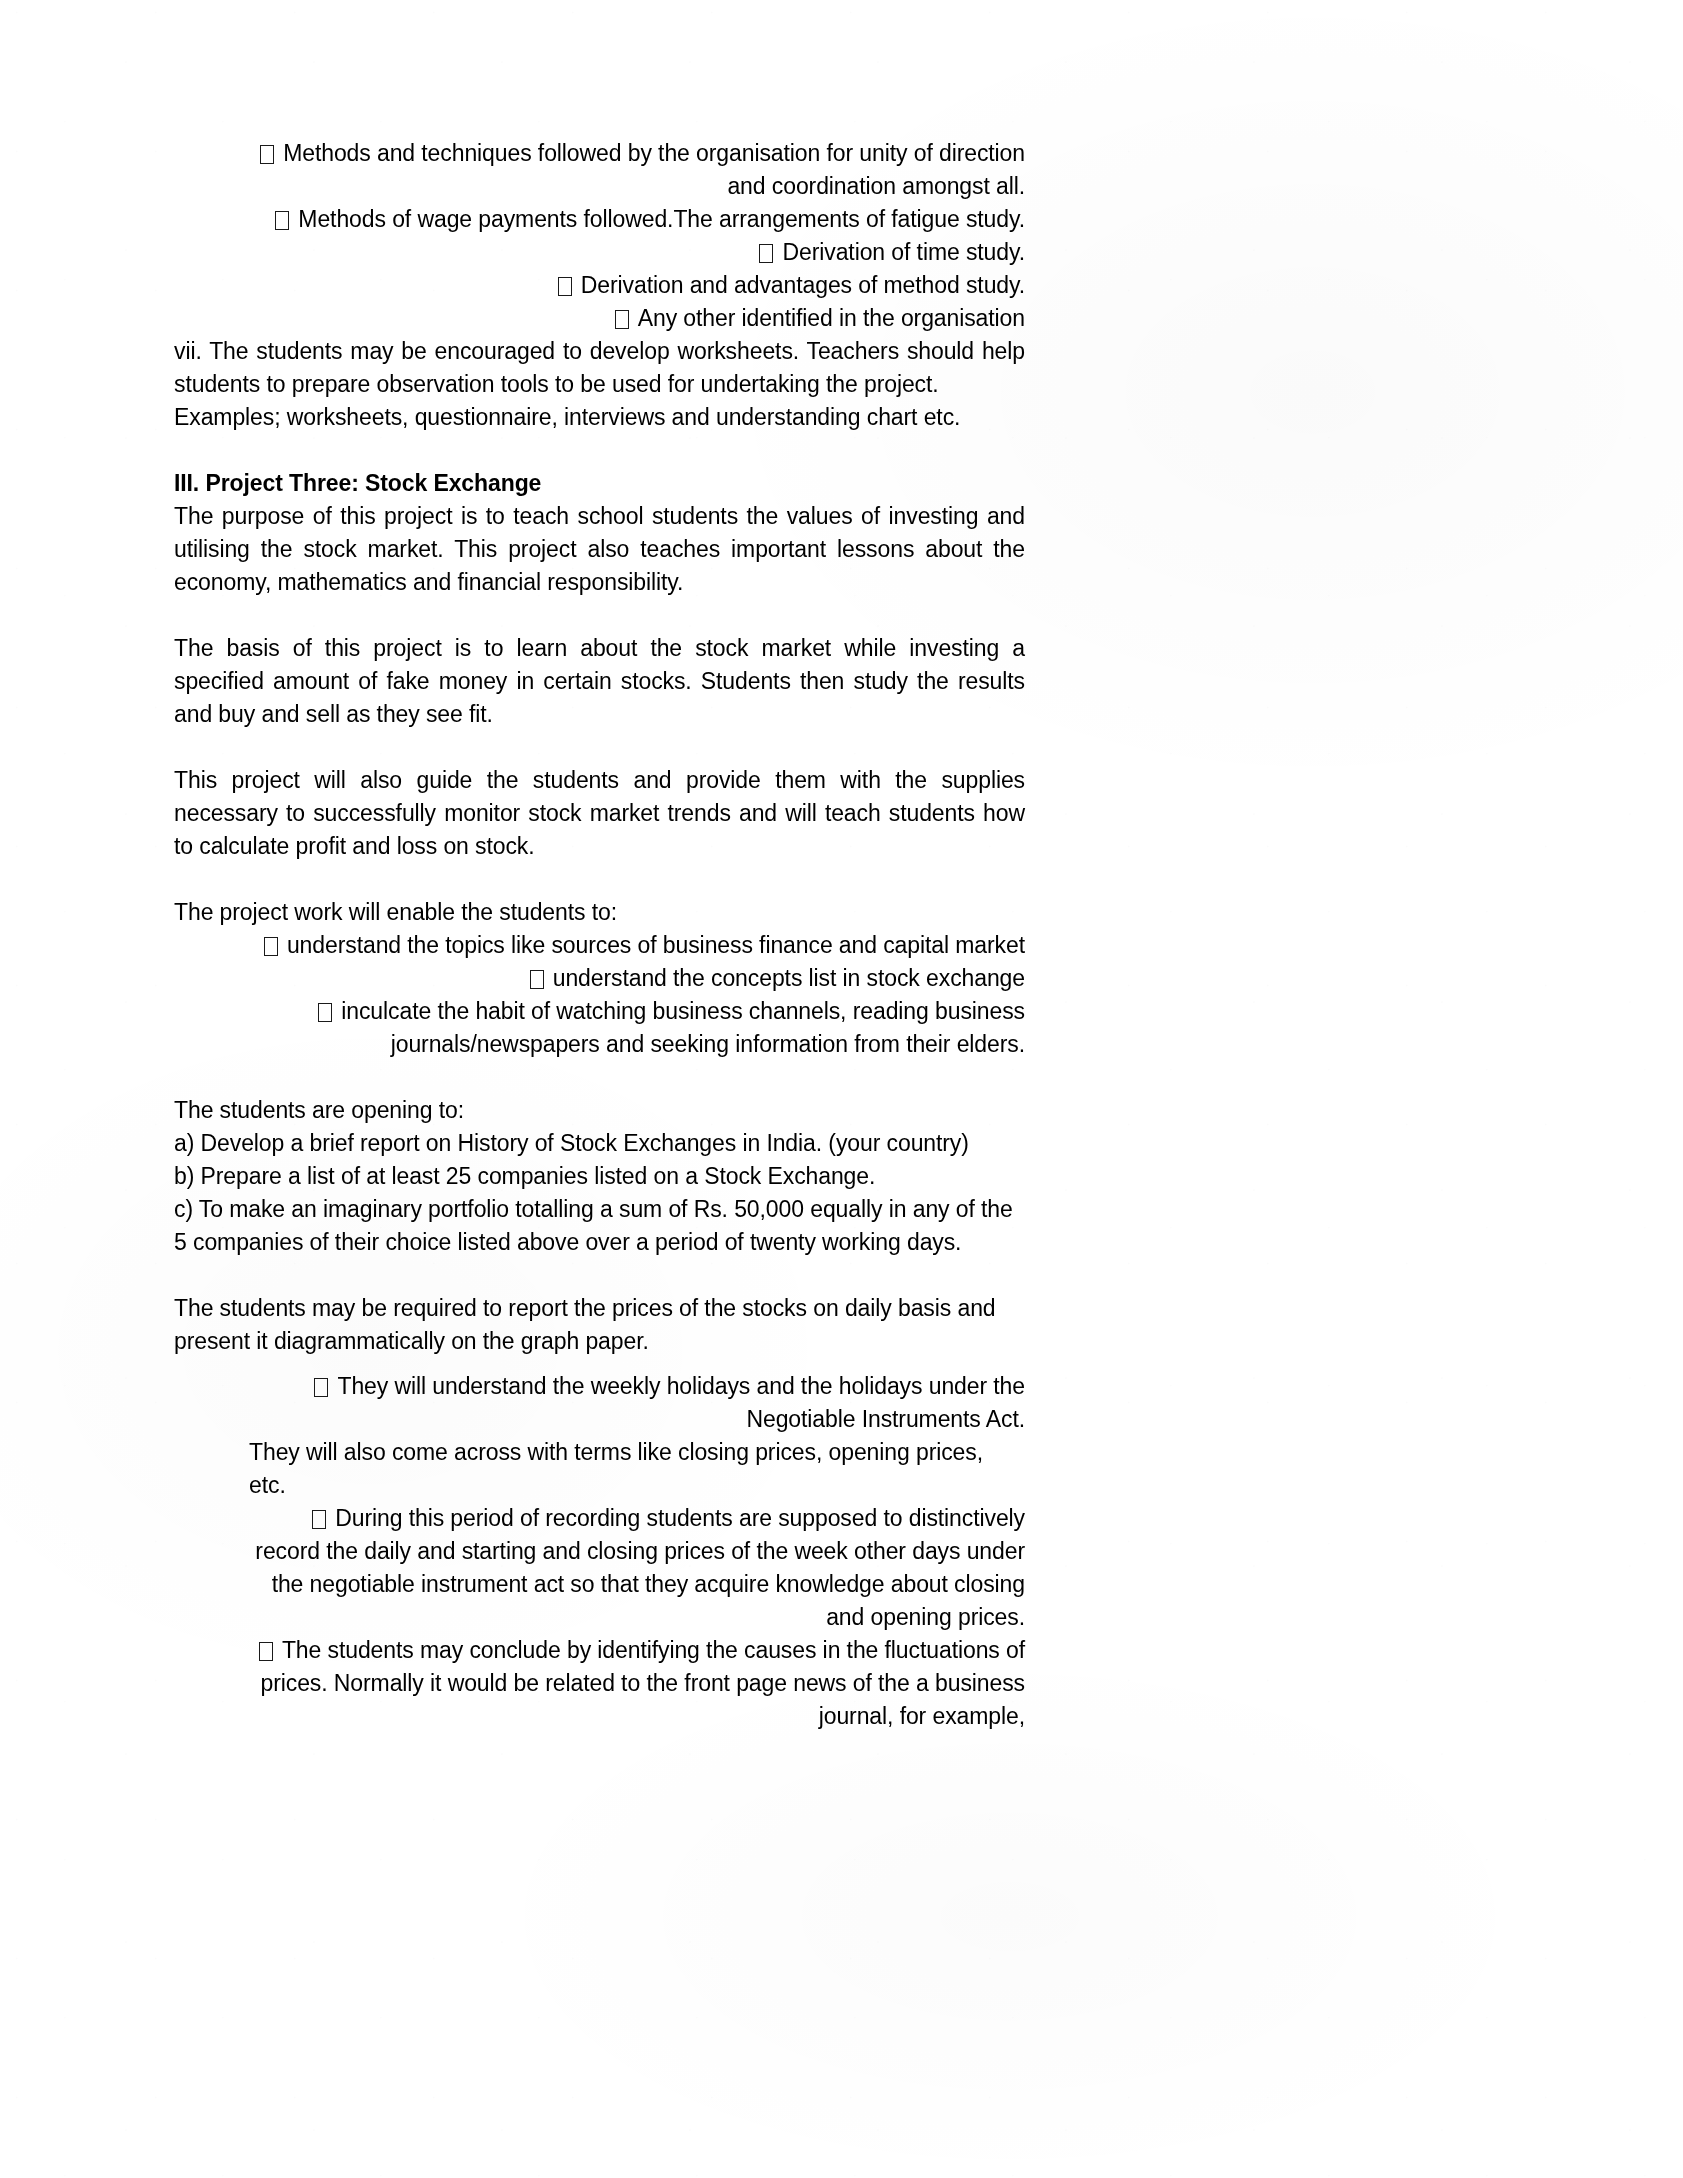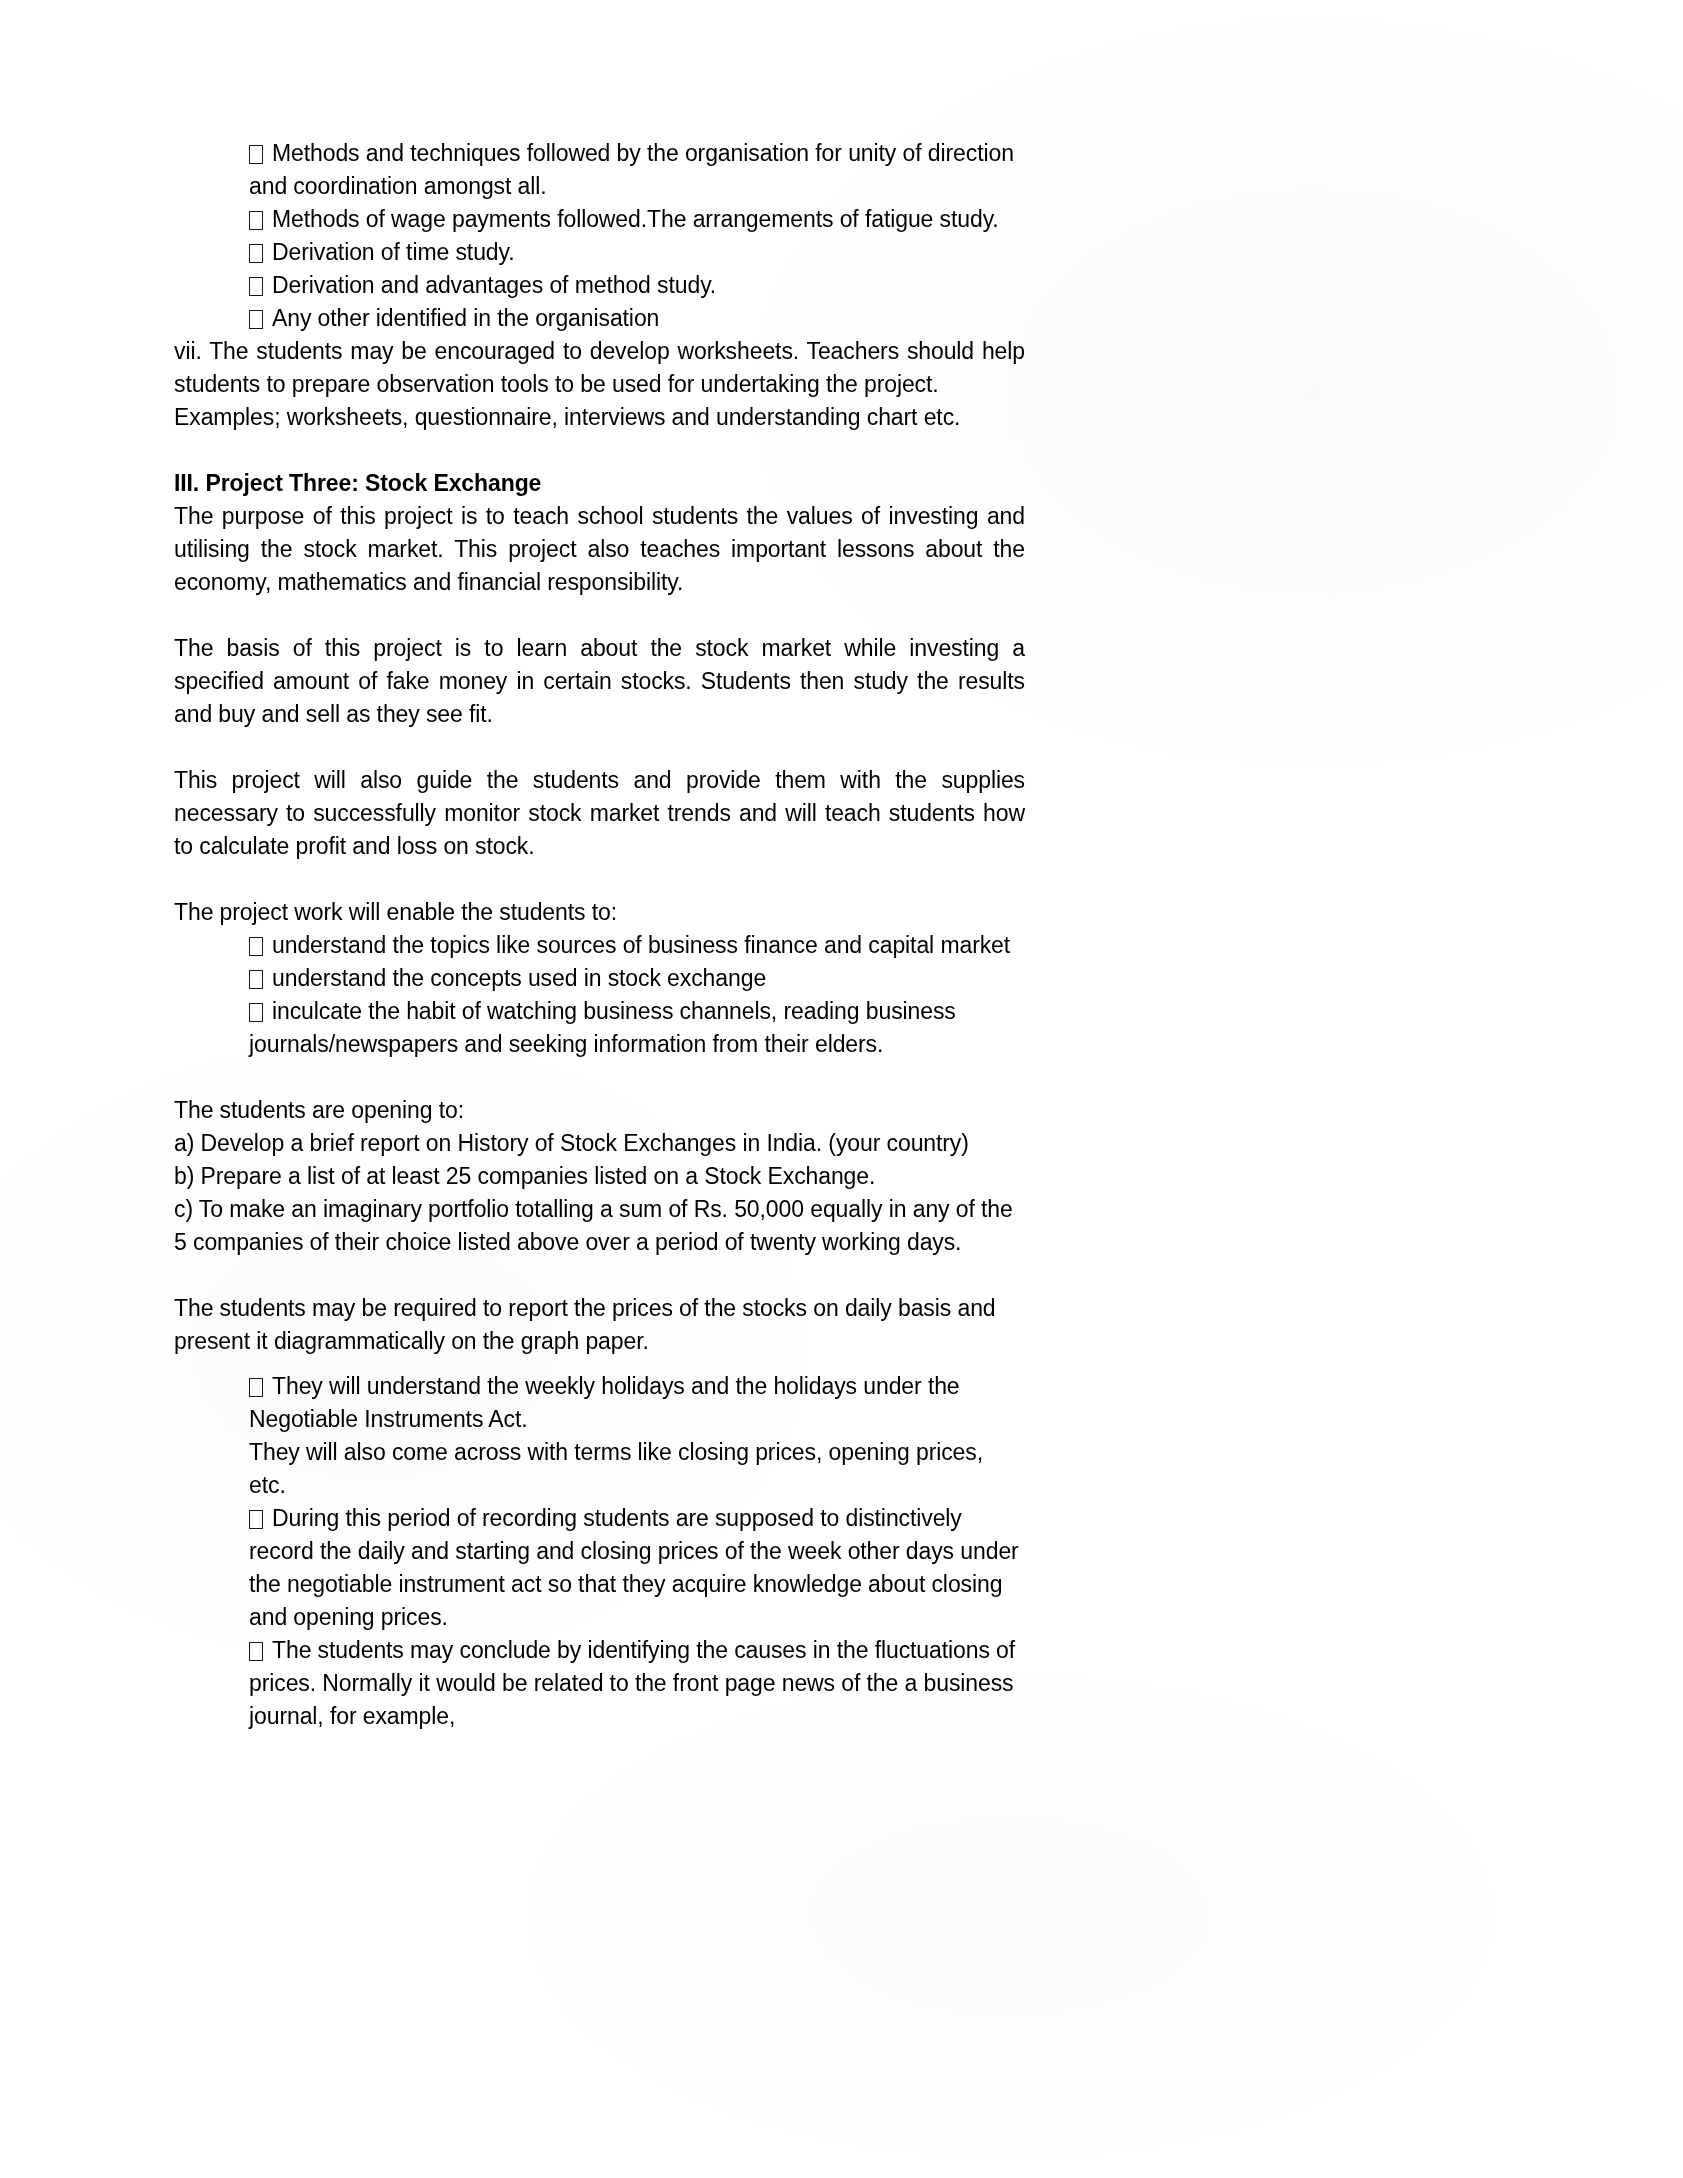--- a/index.html
+++ b/index.html
@@ -59,20 +59,21 @@
     padding-left: 75px;
   }
 
   .indent-2 {
     padding-left: 75px;
     margin-top: 12px;
   }
 
   .bullet-row {
     display: block;
+    text-align: right;
   }
 
   .bx {
     display: inline-block;
     width: 14px;
     height: 19px;
     border: 1.5px solid #1a1a1a;
     vertical-align: -3px;
     margin-right: 9px;
     box-sizing: border-box;
@@ -130,21 +131,21 @@
     <div class="gap"></div>
 
     <p class="just">This project will also guide the students and provide them with the supplies necessary to successfully monitor stock market trends and will teach students how to calculate profit and loss on stock.</p>
 
     <div class="gap"></div>
 
     <p class="left">The project work will enable the students to:</p>
 
     <div class="indent">
       <p class="bullet-row left"><span class="bx"></span><span>understand the topics like sources of business finance and capital market</span></p>
-      <p class="bullet-row left"><span class="bx"></span><span>understand the concepts used in stock exchange</span></p>
+      <p class="bullet-row left"><span class="bx"></span><span>understand the concepts list in stock exchange</span></p>
       <p class="bullet-row left"><span class="bx"></span><span>inculcate the habit of watching business channels, reading business journals/newspapers and seeking information from their elders.</span></p>
     </div>
 
     <div class="gap"></div>
 
     <p class="left">The students are opening to:</p>
 
     <div>
       <p class="left">a) Develop a brief report on History of Stock Exchanges in India. (your country)</p>
       <p class="left">b) Prepare a list of at least 25 companies listed on a Stock Exchange.</p>

